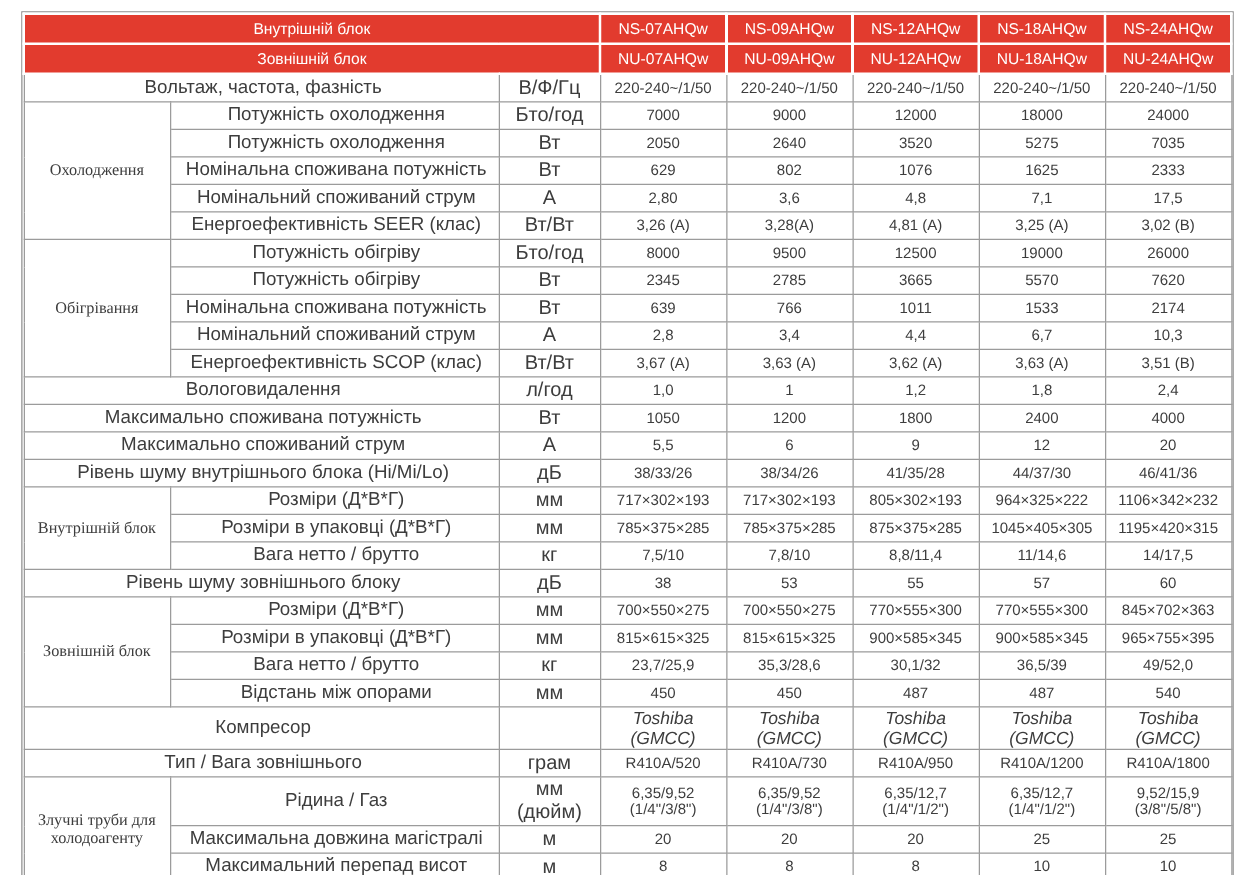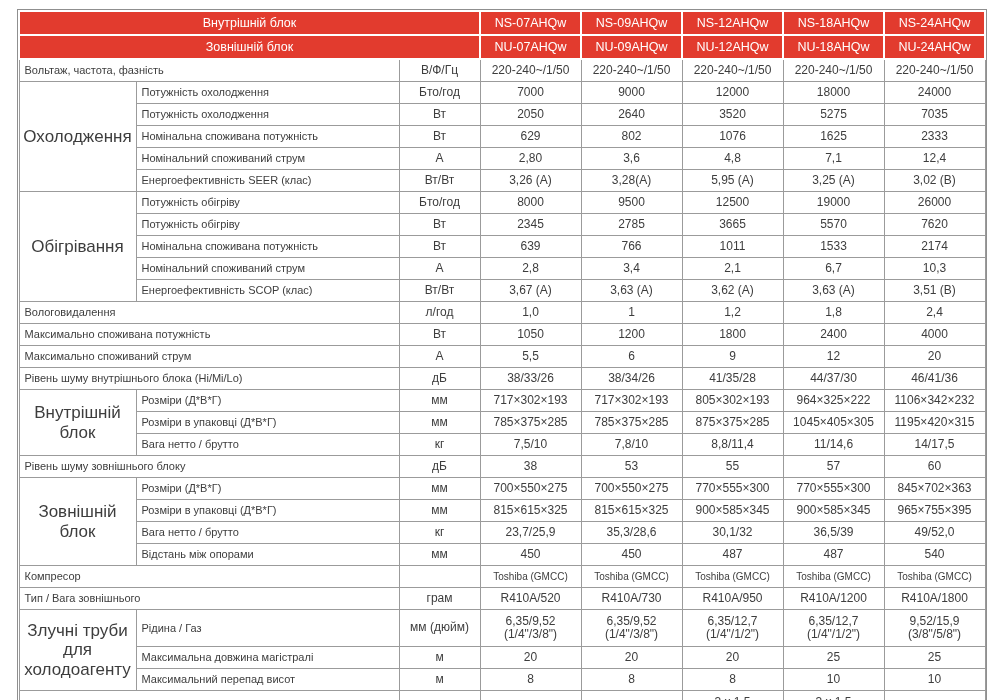--- a/index.html
+++ b/index.html
@@ -18,25 +18,25 @@
     text-align:center;
     vertical-align:middle;
     padding:1px 2px;
     line-height:1.12;
     white-space:pre-line;
     overflow:hidden;
   }
   tr.normal-row td { height:19px; }
   tr.tall-row td { height:34px; }
   tr.header-row td { height:20px; }
-  td.label-cell { text-align:left; padding-left:5px; font-size:11px; }
-  td.group-cell { font-size:17px; }
-  td.unit-cell { font-size:12px;margin-top:12px; }
+  td.label-cell { text-align:center; padding-left:5px; font-size:15px; }
+  td.group-cell { font-size:13px;font-family:Liberation Serif, serif; }
+  td.unit-cell { font-size:16px;margin-top:12px; }
   td.value-cell { font-size:12px; }
-  td.small td, td.small { font-size:10px; }
+  td.small td, td.small { font-size:14px;font-style:italic; }
   td.red-cell {
     background:#e23b2e; color:#ffffff;
     border:2px solid #ffffff;
     font-size:12.5px;
   }
 </style>
 </head>
 <body>
 
 <div class="wrap">
@@ -106,28 +106,28 @@
             <td class="value-cell">1625</td>
             <td class="value-cell">2333</td>
           </tr>
           <tr class="normal-row">
             <td class="label-cell" colspan="1">Номінальний споживаний струм</td>
             <td class="unit-cell">А</td>
             <td class="value-cell">2,80</td>
             <td class="value-cell">3,6</td>
             <td class="value-cell">4,8</td>
             <td class="value-cell">7,1</td>
-            <td class="value-cell">12,4</td>
+            <td class="value-cell">17,5</td>
           </tr>
           <tr class="normal-row">
             <td class="label-cell" colspan="1">Енергоефективність  SEER (клас)</td>
             <td class="unit-cell">Вт/Вт</td>
             <td class="value-cell">3,26 (A)</td>
             <td class="value-cell">3,28(A)</td>
-            <td class="value-cell">5,95 (A)</td>
+            <td class="value-cell">4,81 (A)</td>
             <td class="value-cell">3,25 (A)</td>
             <td class="value-cell">3,02 (B)</td>
           </tr>
           <tr class="normal-row">
             <td class="group-cell" colspan="1" rowspan="5">Обігрівання</td>
             <td class="label-cell" colspan="1">Потужність обігріву</td>
             <td class="unit-cell">Бто/год</td>
             <td class="value-cell">8000</td>
             <td class="value-cell">9500</td>
             <td class="value-cell">12500</td>
@@ -150,21 +150,21 @@
             <td class="value-cell">766</td>
             <td class="value-cell">1011</td>
             <td class="value-cell">1533</td>
             <td class="value-cell">2174</td>
           </tr>
           <tr class="normal-row">
             <td class="label-cell" colspan="1">Номінальний споживаний струм</td>
             <td class="unit-cell">А</td>
             <td class="value-cell">2,8</td>
             <td class="value-cell">3,4</td>
-            <td class="value-cell">2,1</td>
+            <td class="value-cell">4,4</td>
             <td class="value-cell">6,7</td>
             <td class="value-cell">10,3</td>
           </tr>
           <tr class="normal-row">
             <td class="label-cell" colspan="1">Енергоефективність  SCOP (клас)</td>
             <td class="unit-cell">Вт/Вт</td>
             <td class="value-cell">3,67 (A)</td>
             <td class="value-cell">3,63 (A)</td>
             <td class="value-cell">3,62 (A)</td>
             <td class="value-cell">3,63 (A)</td>

